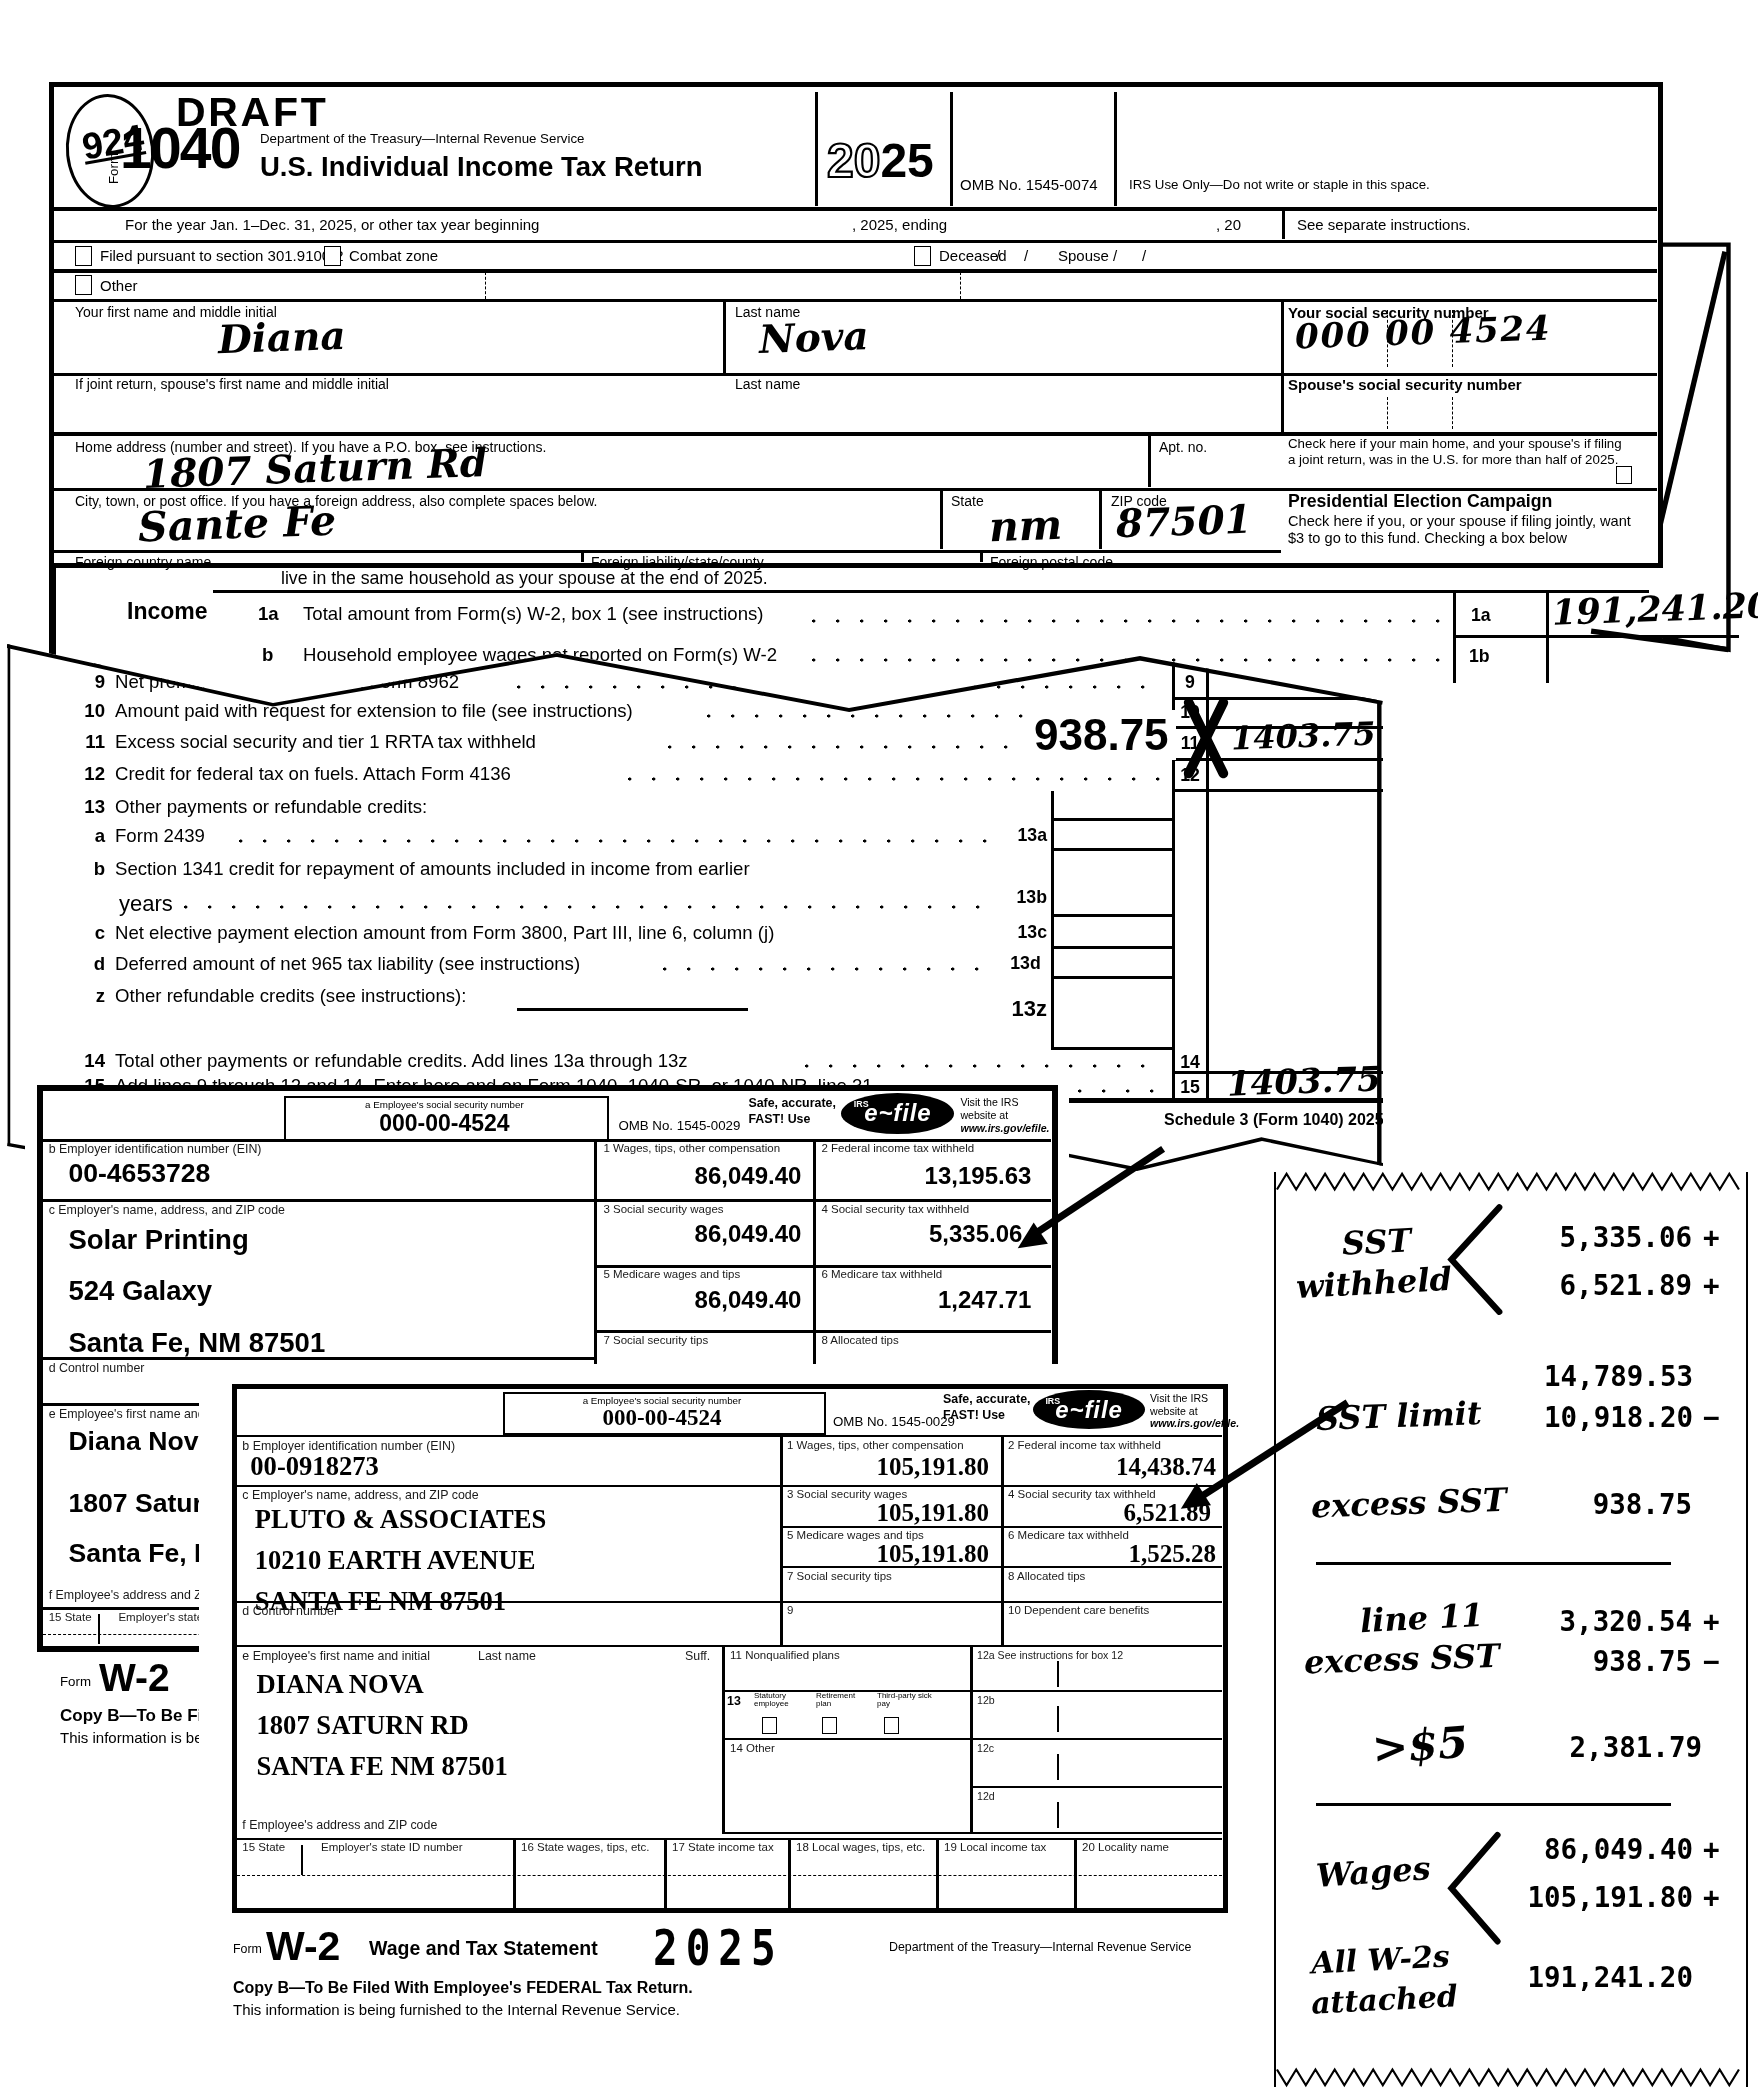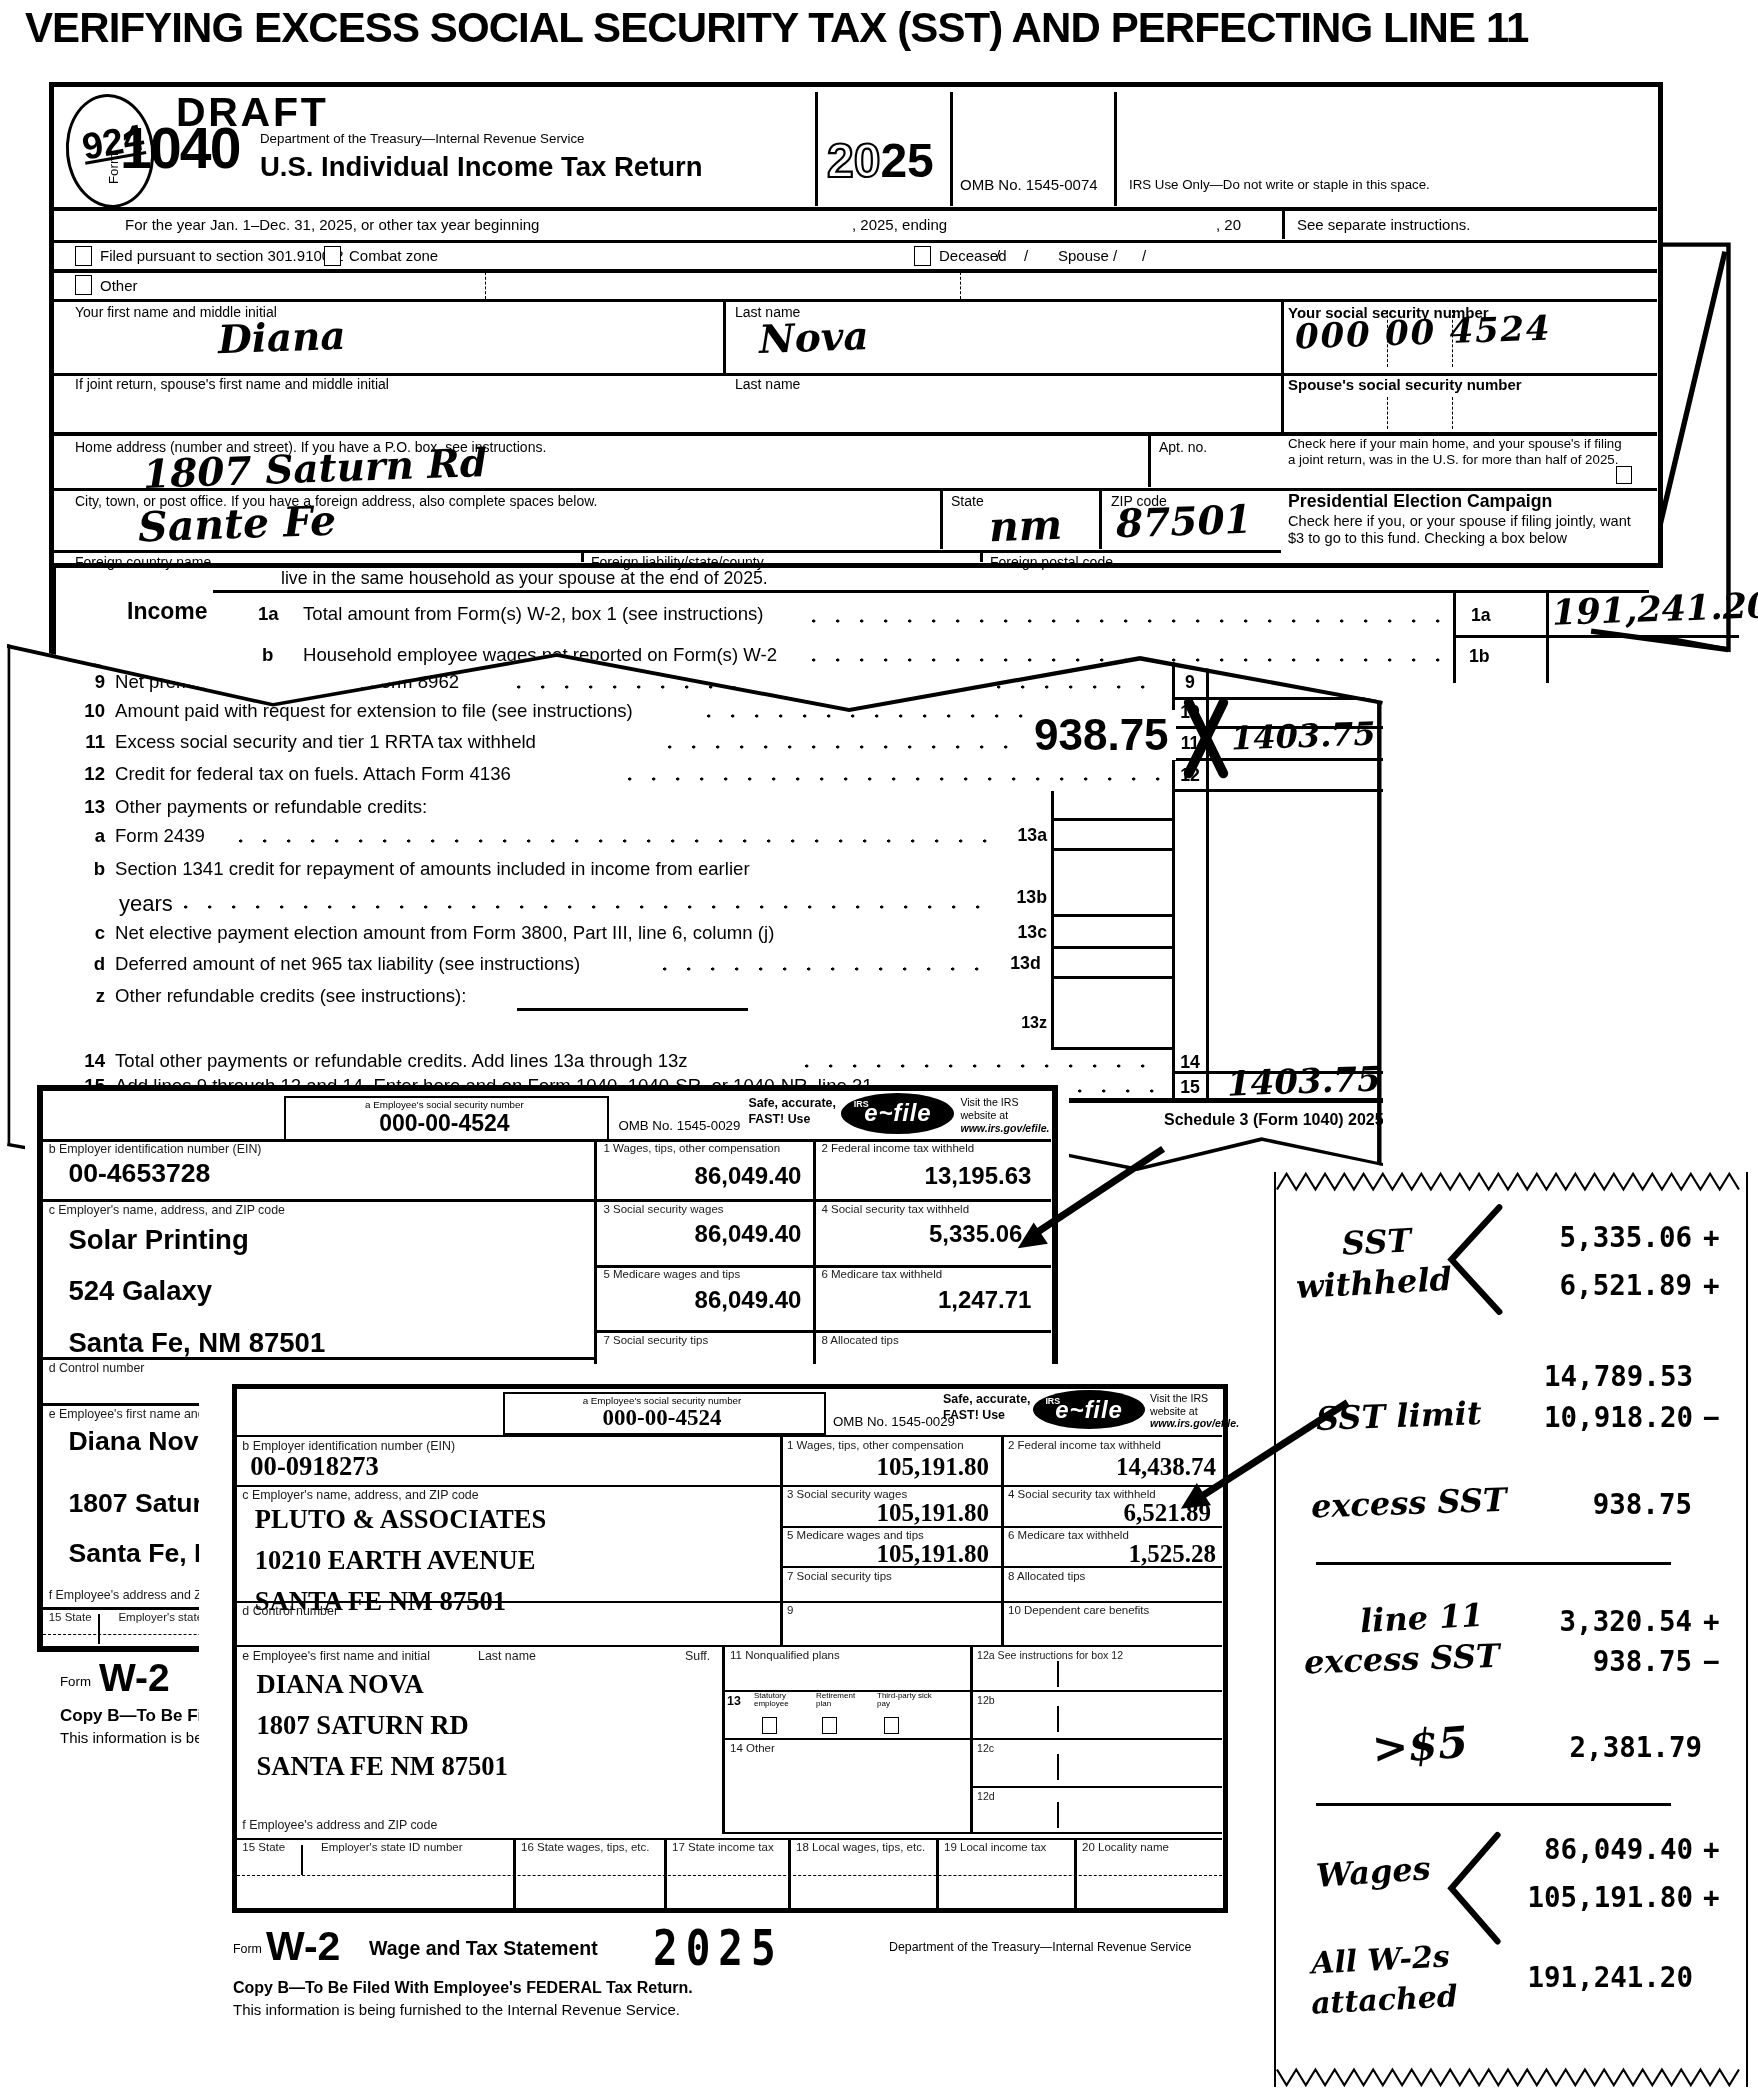--- a/index.html
+++ b/index.html
@@ -30,21 +30,20 @@
   .efile .irs{font-size:8.9px;position:absolute;left:12.4px;top:6.2px;font-style:normal;}
   .efile .ef{font-size:24px;letter-spacing:0.9px;}
   svg{position:absolute;overflow:visible;}
   .lcd{font-family:"DejaVu Sans Mono",monospace;font-weight:bold;letter-spacing:8px;transform:scaleY(1.2);}
 </style>
 </head>
 <body>
 
 <div class="page">
 
-  <div class="abs b nw" style="left:25px;top:3.5px;font-size:42px;letter-spacing:-0.9px;">VERIFYING EXCESS SOCIAL SECURITY TAX (SST) AND PERFECTING LINE 11</div>
 
   <svg style="left:0;top:0;z-index:1;" width="1758" height="709" viewBox="0 0 1983 800">
     <polygon points="1869,276 1950,276 1950,733 1869,718" fill="#fff" stroke="#000" stroke-width="5"></polygon>
     <line x1="1946" y1="284" x2="1872" y2="596" stroke="#000" stroke-width="6"></line>
   </svg>
 
   <div class="sheet" style="left:49px;top:568px;width:1614px;height:142px;z-index:2;">
     <div class="abs" style="left:0;top:0;width:7px;height:105px;background:#000;"></div>
     <div class="abs nw" style="left:232px;top:0;font-size:17.7px;">live in the same household as your spouse at the end of 2025.</div>
     <div class="hline" style="left:164px;top:22px;width:1436px;height:2.7px;"></div>
@@ -213,21 +212,21 @@
     <div class="hline" style="left:1044px;top:197px;width:121px;height:2.7px;"></div>
     <div class="hline" style="left:1044px;top:227px;width:121px;height:2.7px;"></div>
     <div class="hline" style="left:1044px;top:293px;width:121px;height:2.7px;"></div>
     <div class="hline" style="left:1044px;top:325px;width:121px;height:2.7px;"></div>
     <div class="hline" style="left:1044px;top:355px;width:121px;height:2.7px;"></div>
     <div class="hline" style="left:1044px;top:426px;width:121px;height:2.7px;"></div>
     <div class="abs b" style="left:997px;top:204px;width:43px;text-align:right;font-size:17.7px;">13a</div>
     <div class="abs b" style="left:997px;top:266px;width:43px;text-align:right;font-size:17.7px;">13b</div>
     <div class="abs b" style="left:997px;top:301px;width:43px;text-align:right;font-size:17.7px;">13c</div>
     <div class="abs b" style="left:997px;top:332px;width:43px;text-align:center;font-size:17.7px;">13d</div>
-    <div class="abs b" style="left:997px;top:393px;width:43px;text-align:right;font-size:16px;">13z</div>
+    <div class="abs b" style="left:997px;top:375px;width:43px;text-align:right;font-size:22px;">13z</div>
 
     <div class="vline" style="left:1165px;top:35px;height:443px;width:2.7px;"></div>
     <div class="vline" style="left:1199px;top:35px;height:443px;width:2.7px;"></div>
     <div class="hline" style="left:1165px;top:76px;width:211px;height:2.7px;"></div>
     <div class="hline" style="left:1165px;top:105px;width:211px;height:2.7px;"></div>
     <div class="hline" style="left:1165px;top:137px;width:211px;height:2.7px;"></div>
     <div class="hline" style="left:1165px;top:168px;width:211px;height:2.7px;"></div>
     <div class="hline" style="left:1165px;top:450px;width:211px;height:2.7px;"></div>
     <div class="hline" style="left:1037px;top:477px;width:339px;height:5.3px;"></div>
     <div class="abs b" style="left:1169px;top:51px;width:28px;text-align:center;font-size:17.7px;">9</div>

